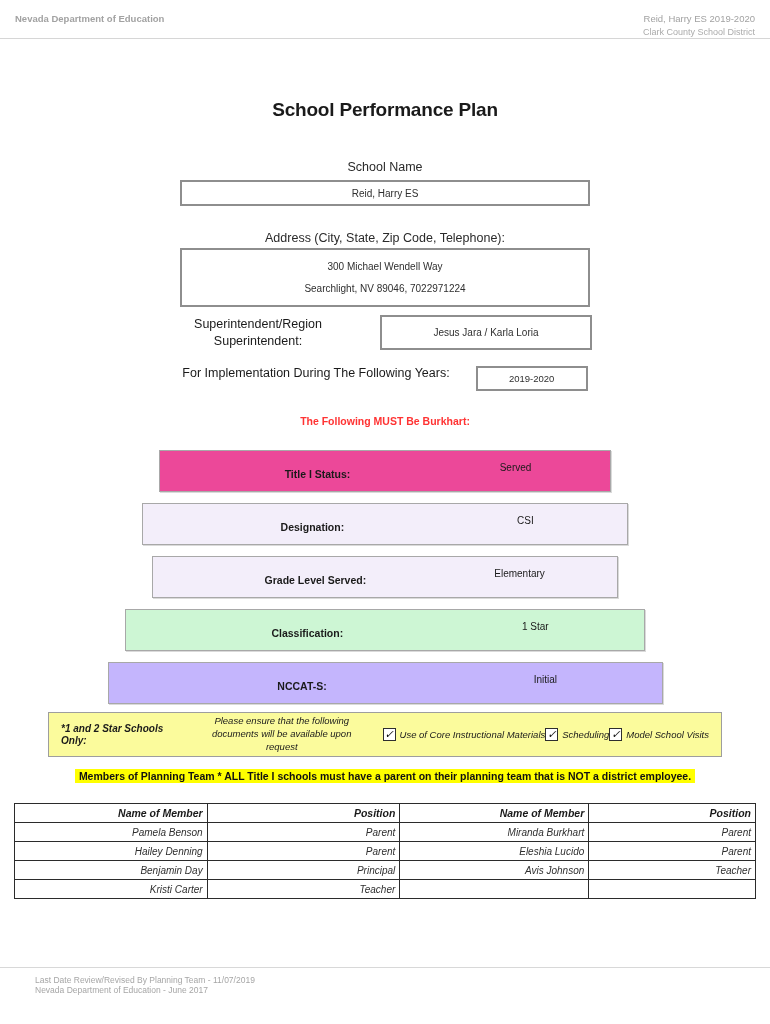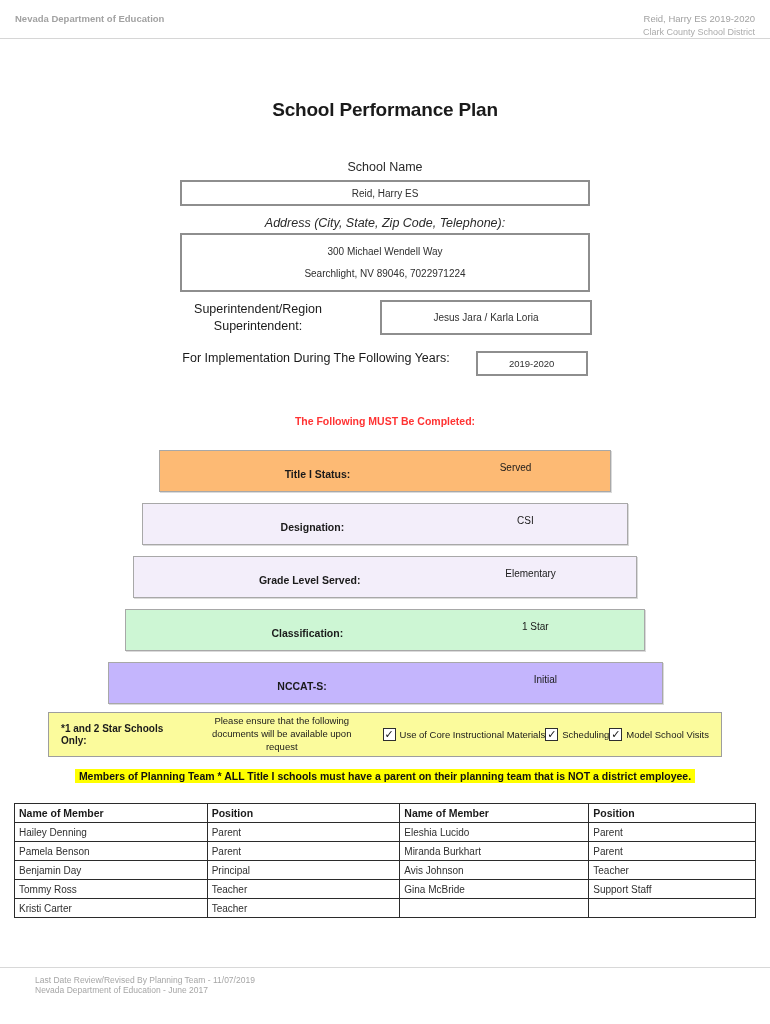--- a/index.html
+++ b/index.html
@@ -30,21 +30,21 @@
   .flow{position:absolute;top:160px;left:0;right:0;}
   .field-label{text-align:center;font-size:12.5px;color:#2a2a2a;}
   .input-box{
     box-sizing:border-box;
     border:2px solid #8e8e8e;
     background:#ffffff;
     display:flex;flex-direction:column;justify-content:center;align-items:center;
     font-size:10px;color:#2f2f2f;
   }
   .box-school{width:410px;height:26px;margin:6px auto 0;}
-  .addr-label{margin-top:10px;font-style:italic;}
+  .addr-label{margin-top:25px;}
   .box-addr{width:410px;height:59px;margin:3px auto 0;justify-content:space-evenly;}
   .supt-row{margin-top:8px;display:flex;justify-content:center;align-items:center;}
   .supt-label{width:160px;text-align:center;font-size:12.5px;line-height:1.3;}
   .box-supt{width:212px;height:35px;margin-left:42px;}
   .impl-row{margin-top:16px;display:flex;justify-content:center;align-items:flex-start;}
   .impl-label{font-size:12.5px;}
   .box-impl{width:112px;height:25px;margin-left:26px;font-size:9.5px;}
 
   
   .must-notice{
@@ -56,38 +56,39 @@
   .bars{position:absolute;top:450px;left:0;right:0;}
   .bar{
     position:relative;
     height:42px;margin:0 auto 11px;
     border:1px solid #a8a8a8;
     box-sizing:border-box;
     box-shadow:1px 1px 0 rgba(150,150,150,.35);
   }
   .bar:nth-child(1){width:452px;}
   .bar:nth-child(2){width:486px;}
-  .bar:nth-child(3){width:504px;}
+  .bar:nth-child(3){width:466px;}
   .bar:nth-child(4){width:520px;}
   .bar:nth-child(5){width:555px;}
   .bar-label{
     position:absolute;left:35%;top:58%;transform:translate(-50%,-50%);
     font-size:10.5px;font-weight:bold;white-space:nowrap;
   }
   .bar-value{
     position:absolute;left:79%;top:40%;transform:translate(-50%,-50%);
     font-size:10px;white-space:nowrap;
   }
 
   
   .star-box{
     position:absolute;top:712px;left:48px;width:674px;height:45px;
     box-sizing:border-box;border:1px solid #9e9e9e;
     display:flex;align-items:center;
     padding:0 12px;
+    font-style:italic;
   }
   .star-label{width:128px;font-size:10px;font-weight:bold;line-height:1.2;}
   .star-note{width:178px;margin-left:14px;text-align:center;font-size:9.5px;line-height:1.35;}
   .star-checks{flex:1;display:flex;justify-content:space-between;align-items:center;margin-left:16px;}
   .chk{display:inline-flex;align-items:center;white-space:nowrap;}
   .chk-box{
     display:inline-flex;align-items:center;justify-content:center;
     width:11px;height:11px;margin-right:4px;
     border:1px solid #2e2e2e;background:#ffffff;
     font-size:11px;line-height:1;color:#111;
@@ -100,22 +101,22 @@
     display:inline-block;padding:1px 4px;
     font-size:10.5px;font-weight:bold;color:#111;
   }
 
   
   .tbl-wrap{position:absolute;top:803px;left:14px;right:14px;}
   table.members{width:100%;border-collapse:collapse;table-layout:fixed;}
   table.members th,table.members td{
     border:1px solid #2b2b2b;
     height:18px;padding:0 4px;
-    text-align:left;vertical-align:middle;
-    overflow:hidden;white-space:nowrap;
+    text-align:right;vertical-align:middle;
+    overflow:hidden;white-space:nowrap;font-style:italic;
   }
   table.members th{font-size:10.5px;font-weight:bold;}
   table.members td{font-size:10px;color:#2f2f2f;}
   col.c1{width:26%;}col.c2{width:26%;}col.c3{width:25.5%;}col.c4{width:22.5%;}
 
   
   .footer{
     position:absolute;top:967px;left:0;right:0;
     border-top:1px solid #d8d8d8;
     padding:7px 58px 0 35px;
@@ -160,24 +161,24 @@
     </div>
 
     <div class="impl-row">
       <div class="impl-label">For Implementation During The Following Years:</div>
       <div class="input-box box-impl">
         <span>2019-2020</span>
       </div>
     </div>
   </div>
 
-  <div class="must-notice" style="color: rgb(255, 51, 51);">The Following MUST Be Completed:</div>
+  <div class="must-notice" style="color: rgb(255, 51, 51);">The Following MUST Be Burkhart:</div>
 
   <div class="bars" id="bars">
-      <div class="bar" style="background: #fdba74;">
+      <div class="bar" style="background: #ec4899;">
         <span class="bar-label">Title I Status:</span>
         <span class="bar-value">Served</span>
       </div>
       <div class="bar" style="background: rgb(243, 238, 250);">
         <span class="bar-label">Designation:</span>
         <span class="bar-value">CSI</span>
       </div>
       <div class="bar" style="background: rgb(243, 238, 250);">
         <span class="bar-label">Grade Level Served:</span>
         <span class="bar-value">Elementary</span>
@@ -226,44 +227,38 @@
       <thead>
           <tr id="tbl-head">
             <th>Name of Member</th>
             <th>Position</th>
             <th>Name of Member</th>
             <th>Position</th>
           </tr>
         </thead>
       <tbody id="tbl-body">
           <tr>
+            <td>Pamela Benson</td>
+            <td>Parent</td>
+            <td>Miranda Burkhart</td>
+            <td>Parent</td>
+          </tr>
+          <tr>
             <td>Hailey Denning</td>
             <td>Parent</td>
             <td>Eleshia Lucido</td>
-            <td>Parent</td>
-          </tr>
-          <tr>
-            <td>Pamela Benson</td>
-            <td>Parent</td>
-            <td>Miranda Burkhart</td>
             <td>Parent</td>
           </tr>
           <tr>
             <td>Benjamin Day</td>
             <td>Principal</td>
             <td>Avis Johnson</td>
             <td>Teacher</td>
           </tr>
           <tr>
-            <td>Tommy Ross</td>
-            <td>Teacher</td>
-            <td>Gina McBride</td>
-            <td>Support Staff</td>
-          </tr>
-          <tr>
             <td>Kristi Carter</td>
             <td>Teacher</td>
             <td></td>
             <td></td>
           </tr>
         </tbody>
     </table>
   </div>
 
   <div class="footer">

